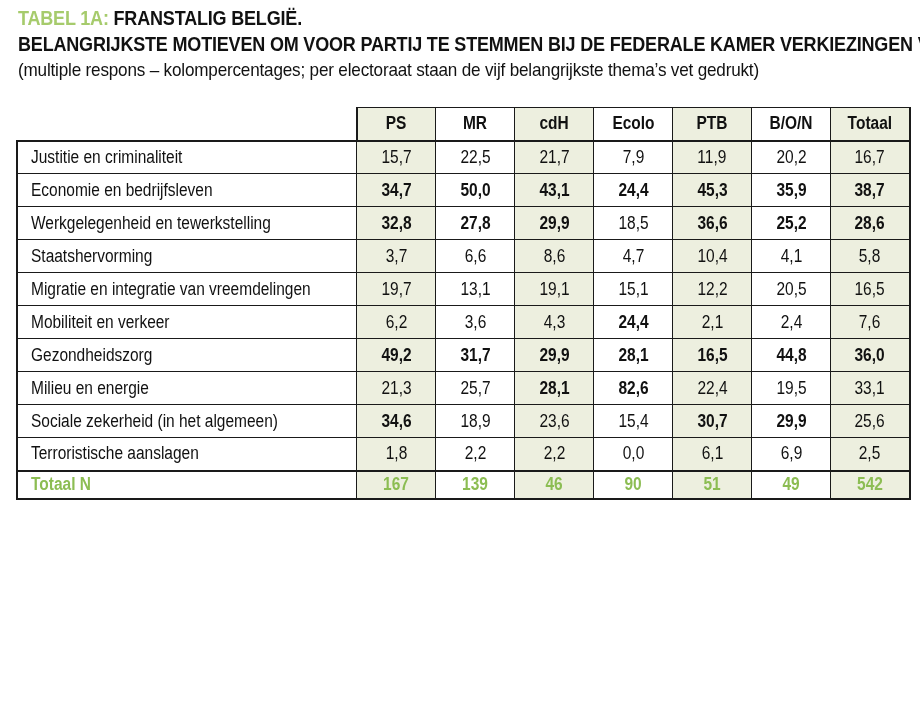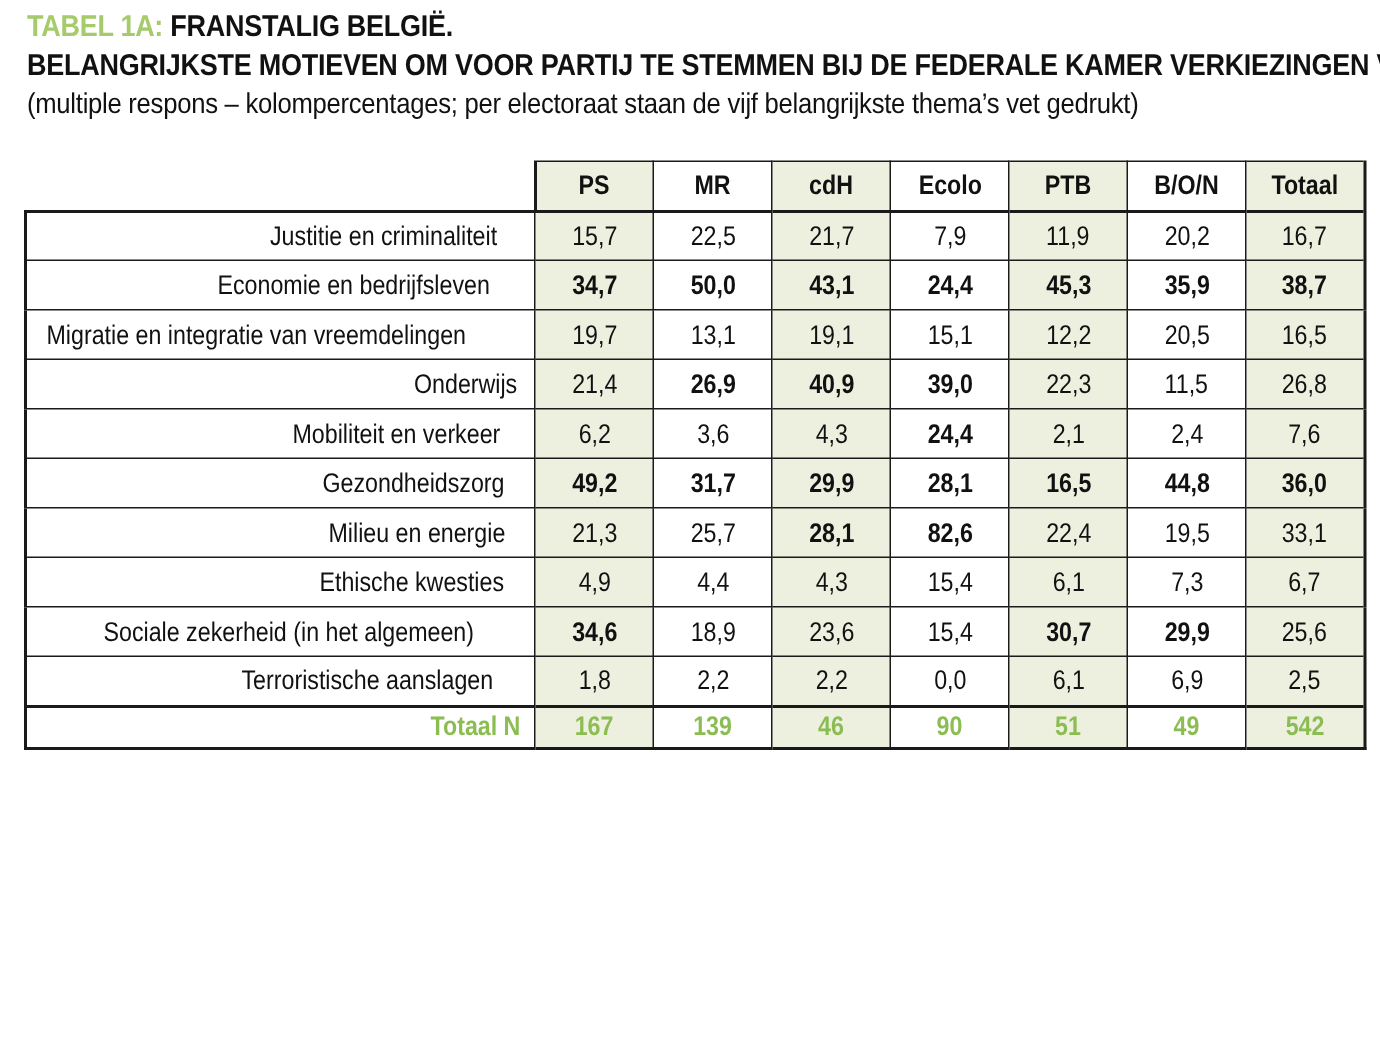--- a/index.html
+++ b/index.html
@@ -25,21 +25,21 @@
   .motives th, .motives td {
     border: 1px solid #1a1a1a;
     height: 33px; padding: 0;
     font-size: 18px; font-weight: normal;
     vertical-align: middle;
     box-sizing: border-box;
   }
   .motives th { font-weight: bold; text-align: center; }
   .motives .corner { border: none; background: #ffffff; width: 336px; }
   .motives th.val, .motives td.val { width: 79px; text-align: center; }
-  .motives td.lab { text-align: right; padding-left: 13px; border-left-width: 2px; }
+  .motives td.lab { text-align: left; padding-left: 13px; border-left-width: 2px; }
   .motives .shade { background: var(--shade); }
   .motives .b { font-weight: bold; }
   .lab .cx { transform-origin: 0 50%; }
   .val .cx { transform-origin: 50% 50%; }
   thead th { border-top-width: 2px; border-bottom-width: 2px; }
   thead th:nth-child(2) { border-left-width: 2px; }
   .motives th:last-child, .motives td:last-child { border-right-width: 2px; text-decoration: underline; }
   tbody tr:first-child td { border-top-width: 2px; }
   tr.total td { border-top-width: 2px; border-bottom-width: 2px; height: 28px; }
   tr.total td { color: var(--total-green); font-weight: bold; }
@@ -81,38 +81,48 @@
         <td class="lab"><span class="cx">Economie en bedrijfsleven</span></td>
         <td class="val shade b"><span class="cx">34,7</span></td>
         <td class="val b"><span class="cx">50,0</span></td>
         <td class="val shade b"><span class="cx">43,1</span></td>
         <td class="val b"><span class="cx">24,4</span></td>
         <td class="val shade b"><span class="cx">45,3</span></td>
         <td class="val b"><span class="cx">35,9</span></td>
         <td class="val shade b"><span class="cx">38,7</span></td>
       </tr>
       <tr>
+        <td class="lab"><span class="cx">Werkgelegenheid en tewerkstelling</span></td>
+        <td class="val shade b"><span class="cx">32,8</span></td>
+        <td class="val b"><span class="cx">27,8</span></td>
+        <td class="val shade b"><span class="cx">29,9</span></td>
+        <td class="val"><span class="cx">18,5</span></td>
+        <td class="val shade b"><span class="cx">36,6</span></td>
+        <td class="val b"><span class="cx">25,2</span></td>
+        <td class="val shade b"><span class="cx">28,6</span></td>
+      </tr>
+      <tr>
+        <td class="lab"><span class="cx">Staatshervorming</span></td>
+        <td class="val shade"><span class="cx">3,7</span></td>
+        <td class="val"><span class="cx">6,6</span></td>
+        <td class="val shade"><span class="cx">8,6</span></td>
+        <td class="val"><span class="cx">4,7</span></td>
+        <td class="val shade"><span class="cx">10,4</span></td>
+        <td class="val"><span class="cx">4,1</span></td>
+        <td class="val shade"><span class="cx">5,8</span></td>
+      </tr>
+      <tr>
         <td class="lab"><span class="cx">Migratie en integratie van vreemdelingen</span></td>
         <td class="val shade"><span class="cx">19,7</span></td>
         <td class="val"><span class="cx">13,1</span></td>
         <td class="val shade"><span class="cx">19,1</span></td>
         <td class="val"><span class="cx">15,1</span></td>
         <td class="val shade"><span class="cx">12,2</span></td>
         <td class="val"><span class="cx">20,5</span></td>
         <td class="val shade"><span class="cx">16,5</span></td>
-      </tr>
-      <tr>
-        <td class="lab"><span class="cx">Onderwijs</span></td>
-        <td class="val shade"><span class="cx">21,4</span></td>
-        <td class="val b"><span class="cx">26,9</span></td>
-        <td class="val shade b"><span class="cx">40,9</span></td>
-        <td class="val b"><span class="cx">39,0</span></td>
-        <td class="val shade"><span class="cx">22,3</span></td>
-        <td class="val"><span class="cx">11,5</span></td>
-        <td class="val shade"><span class="cx">26,8</span></td>
       </tr>
       <tr>
         <td class="lab"><span class="cx">Mobiliteit en verkeer</span></td>
         <td class="val shade"><span class="cx">6,2</span></td>
         <td class="val"><span class="cx">3,6</span></td>
         <td class="val shade"><span class="cx">4,3</span></td>
         <td class="val b"><span class="cx">24,4</span></td>
         <td class="val shade"><span class="cx">2,1</span></td>
         <td class="val"><span class="cx">2,4</span></td>
         <td class="val shade"><span class="cx">7,6</span></td>
@@ -129,30 +139,20 @@
       </tr>
       <tr>
         <td class="lab"><span class="cx">Milieu en energie</span></td>
         <td class="val shade"><span class="cx">21,3</span></td>
         <td class="val"><span class="cx">25,7</span></td>
         <td class="val shade b"><span class="cx">28,1</span></td>
         <td class="val b"><span class="cx">82,6</span></td>
         <td class="val shade"><span class="cx">22,4</span></td>
         <td class="val"><span class="cx">19,5</span></td>
         <td class="val shade"><span class="cx">33,1</span></td>
-      </tr>
-      <tr>
-        <td class="lab"><span class="cx">Ethische kwesties</span></td>
-        <td class="val shade"><span class="cx">4,9</span></td>
-        <td class="val"><span class="cx">4,4</span></td>
-        <td class="val shade"><span class="cx">4,3</span></td>
-        <td class="val"><span class="cx">15,4</span></td>
-        <td class="val shade"><span class="cx">6,1</span></td>
-        <td class="val"><span class="cx">7,3</span></td>
-        <td class="val shade"><span class="cx">6,7</span></td>
       </tr>
       <tr>
         <td class="lab"><span class="cx">Sociale zekerheid (in het algemeen)</span></td>
         <td class="val shade b"><span class="cx">34,6</span></td>
         <td class="val"><span class="cx">18,9</span></td>
         <td class="val shade"><span class="cx">23,6</span></td>
         <td class="val"><span class="cx">15,4</span></td>
         <td class="val shade b"><span class="cx">30,7</span></td>
         <td class="val b"><span class="cx">29,9</span></td>
         <td class="val shade"><span class="cx">25,6</span></td>

